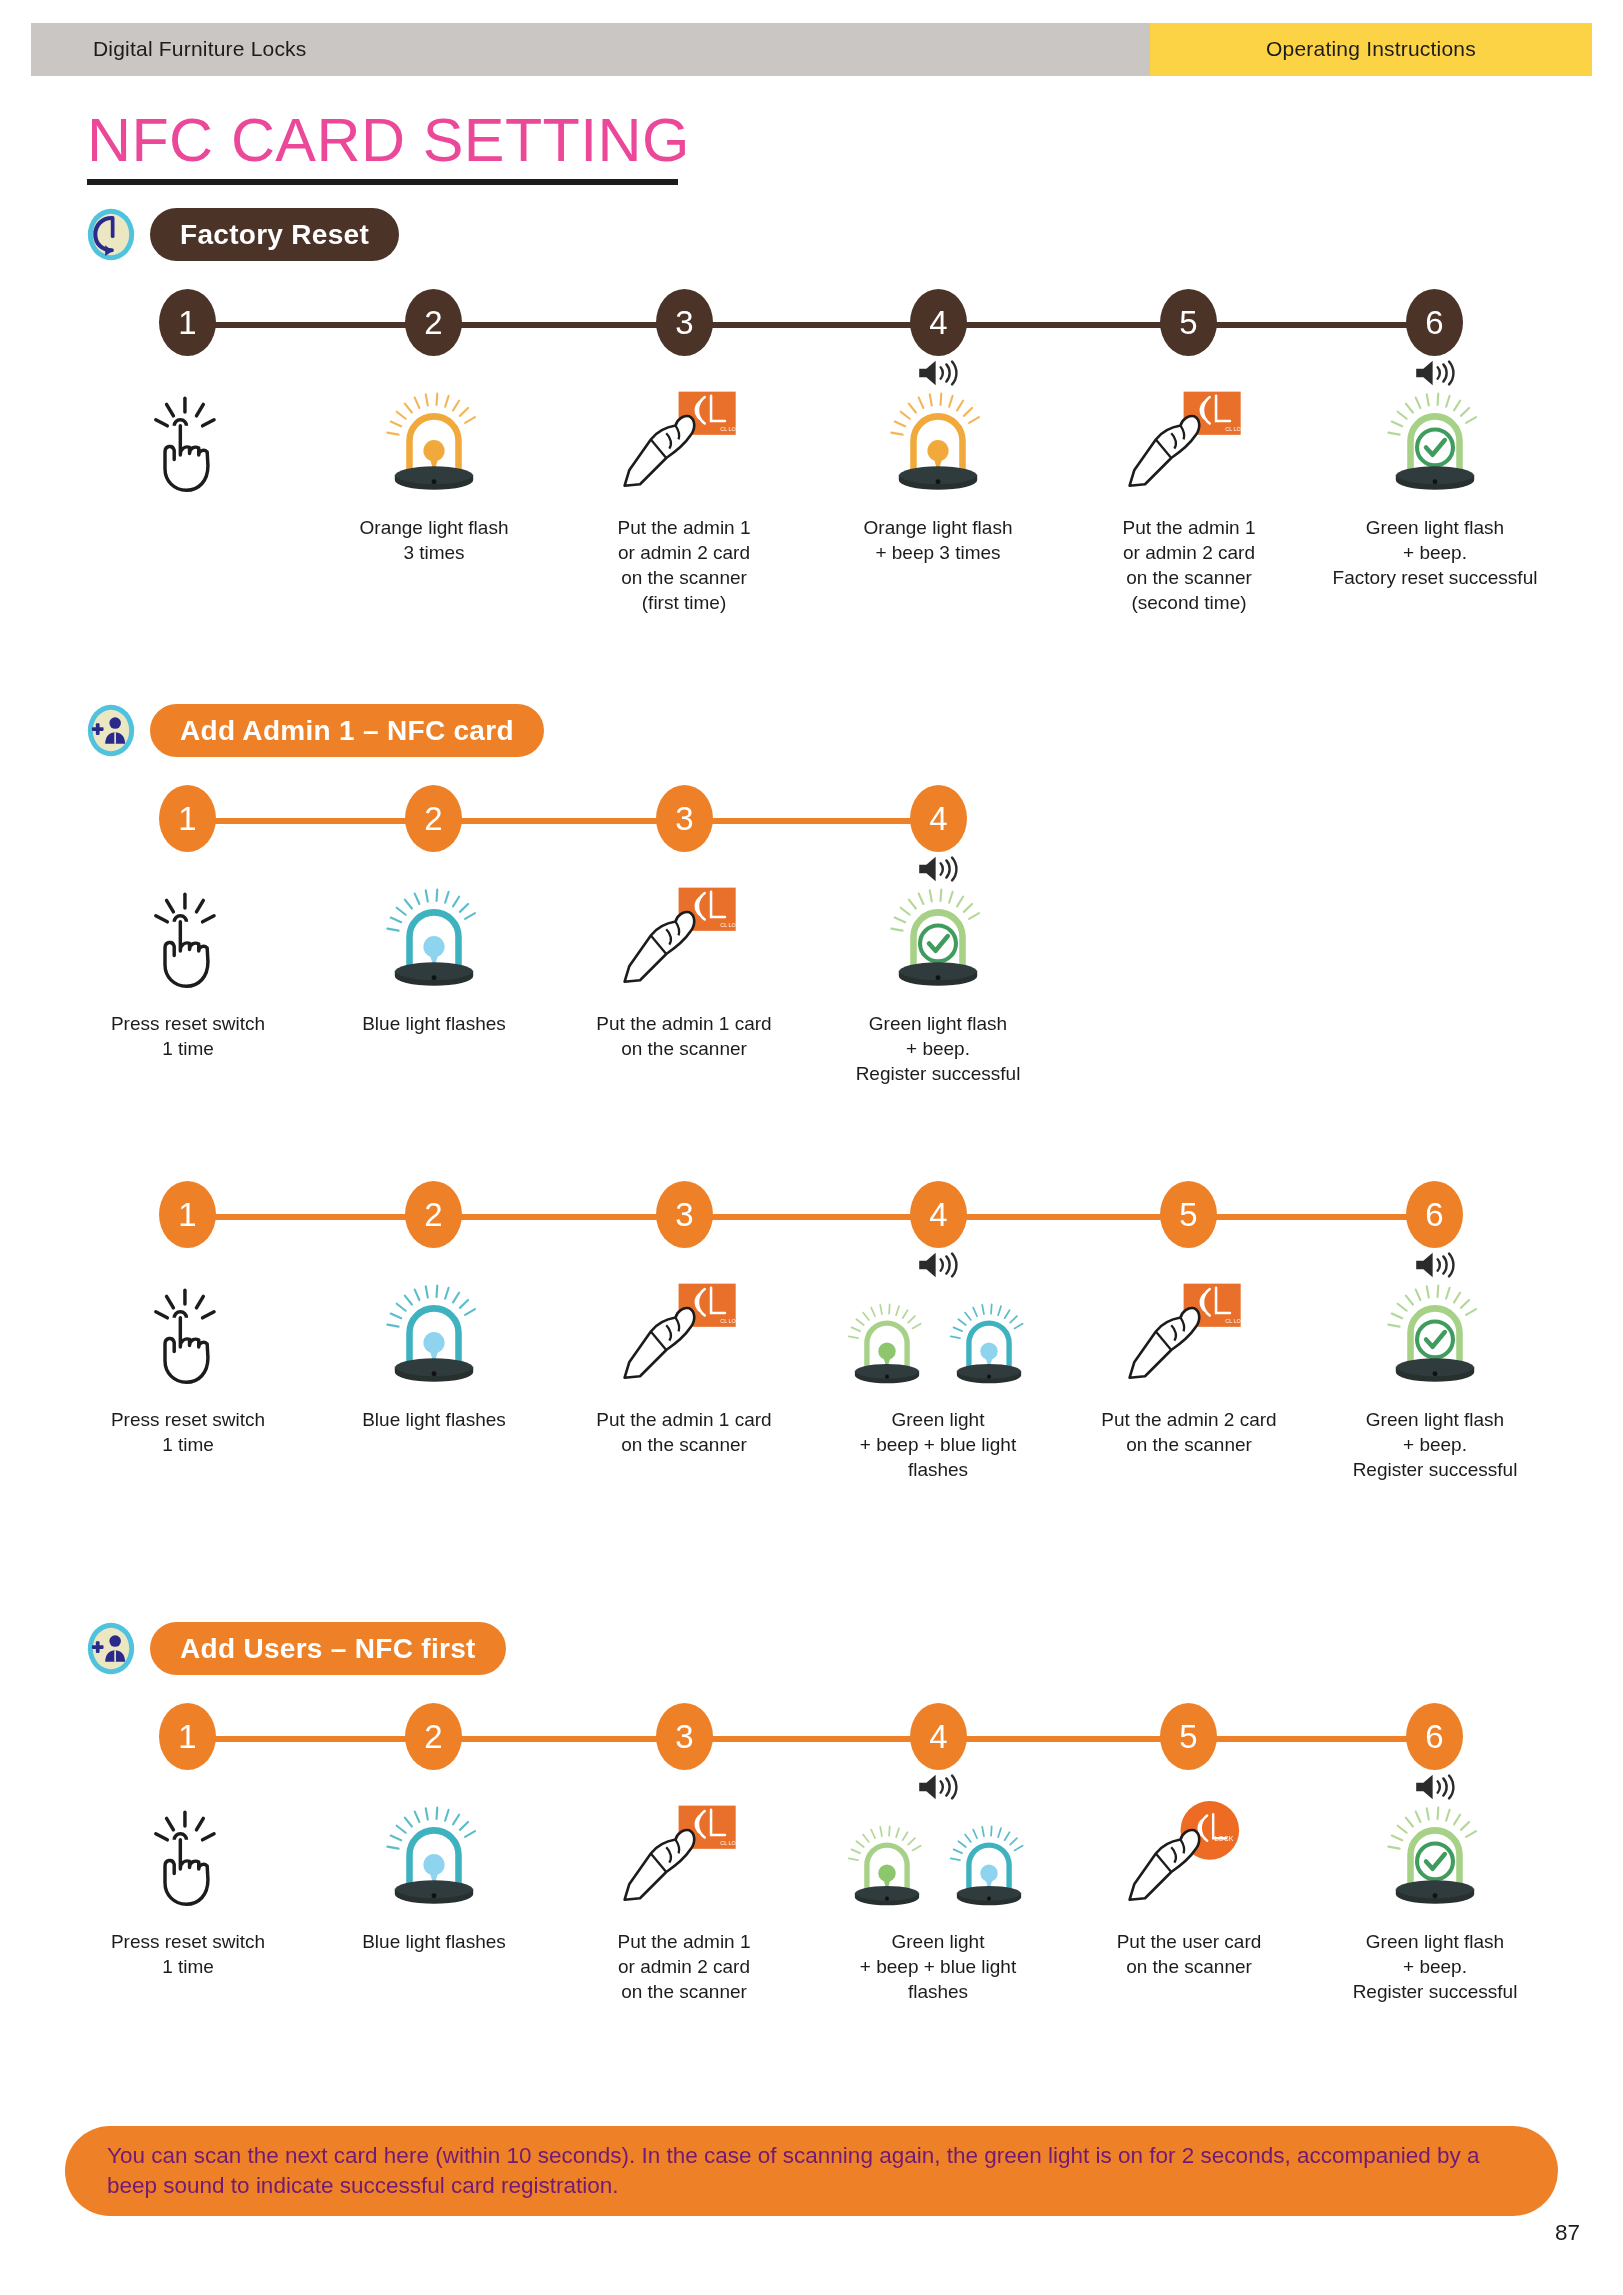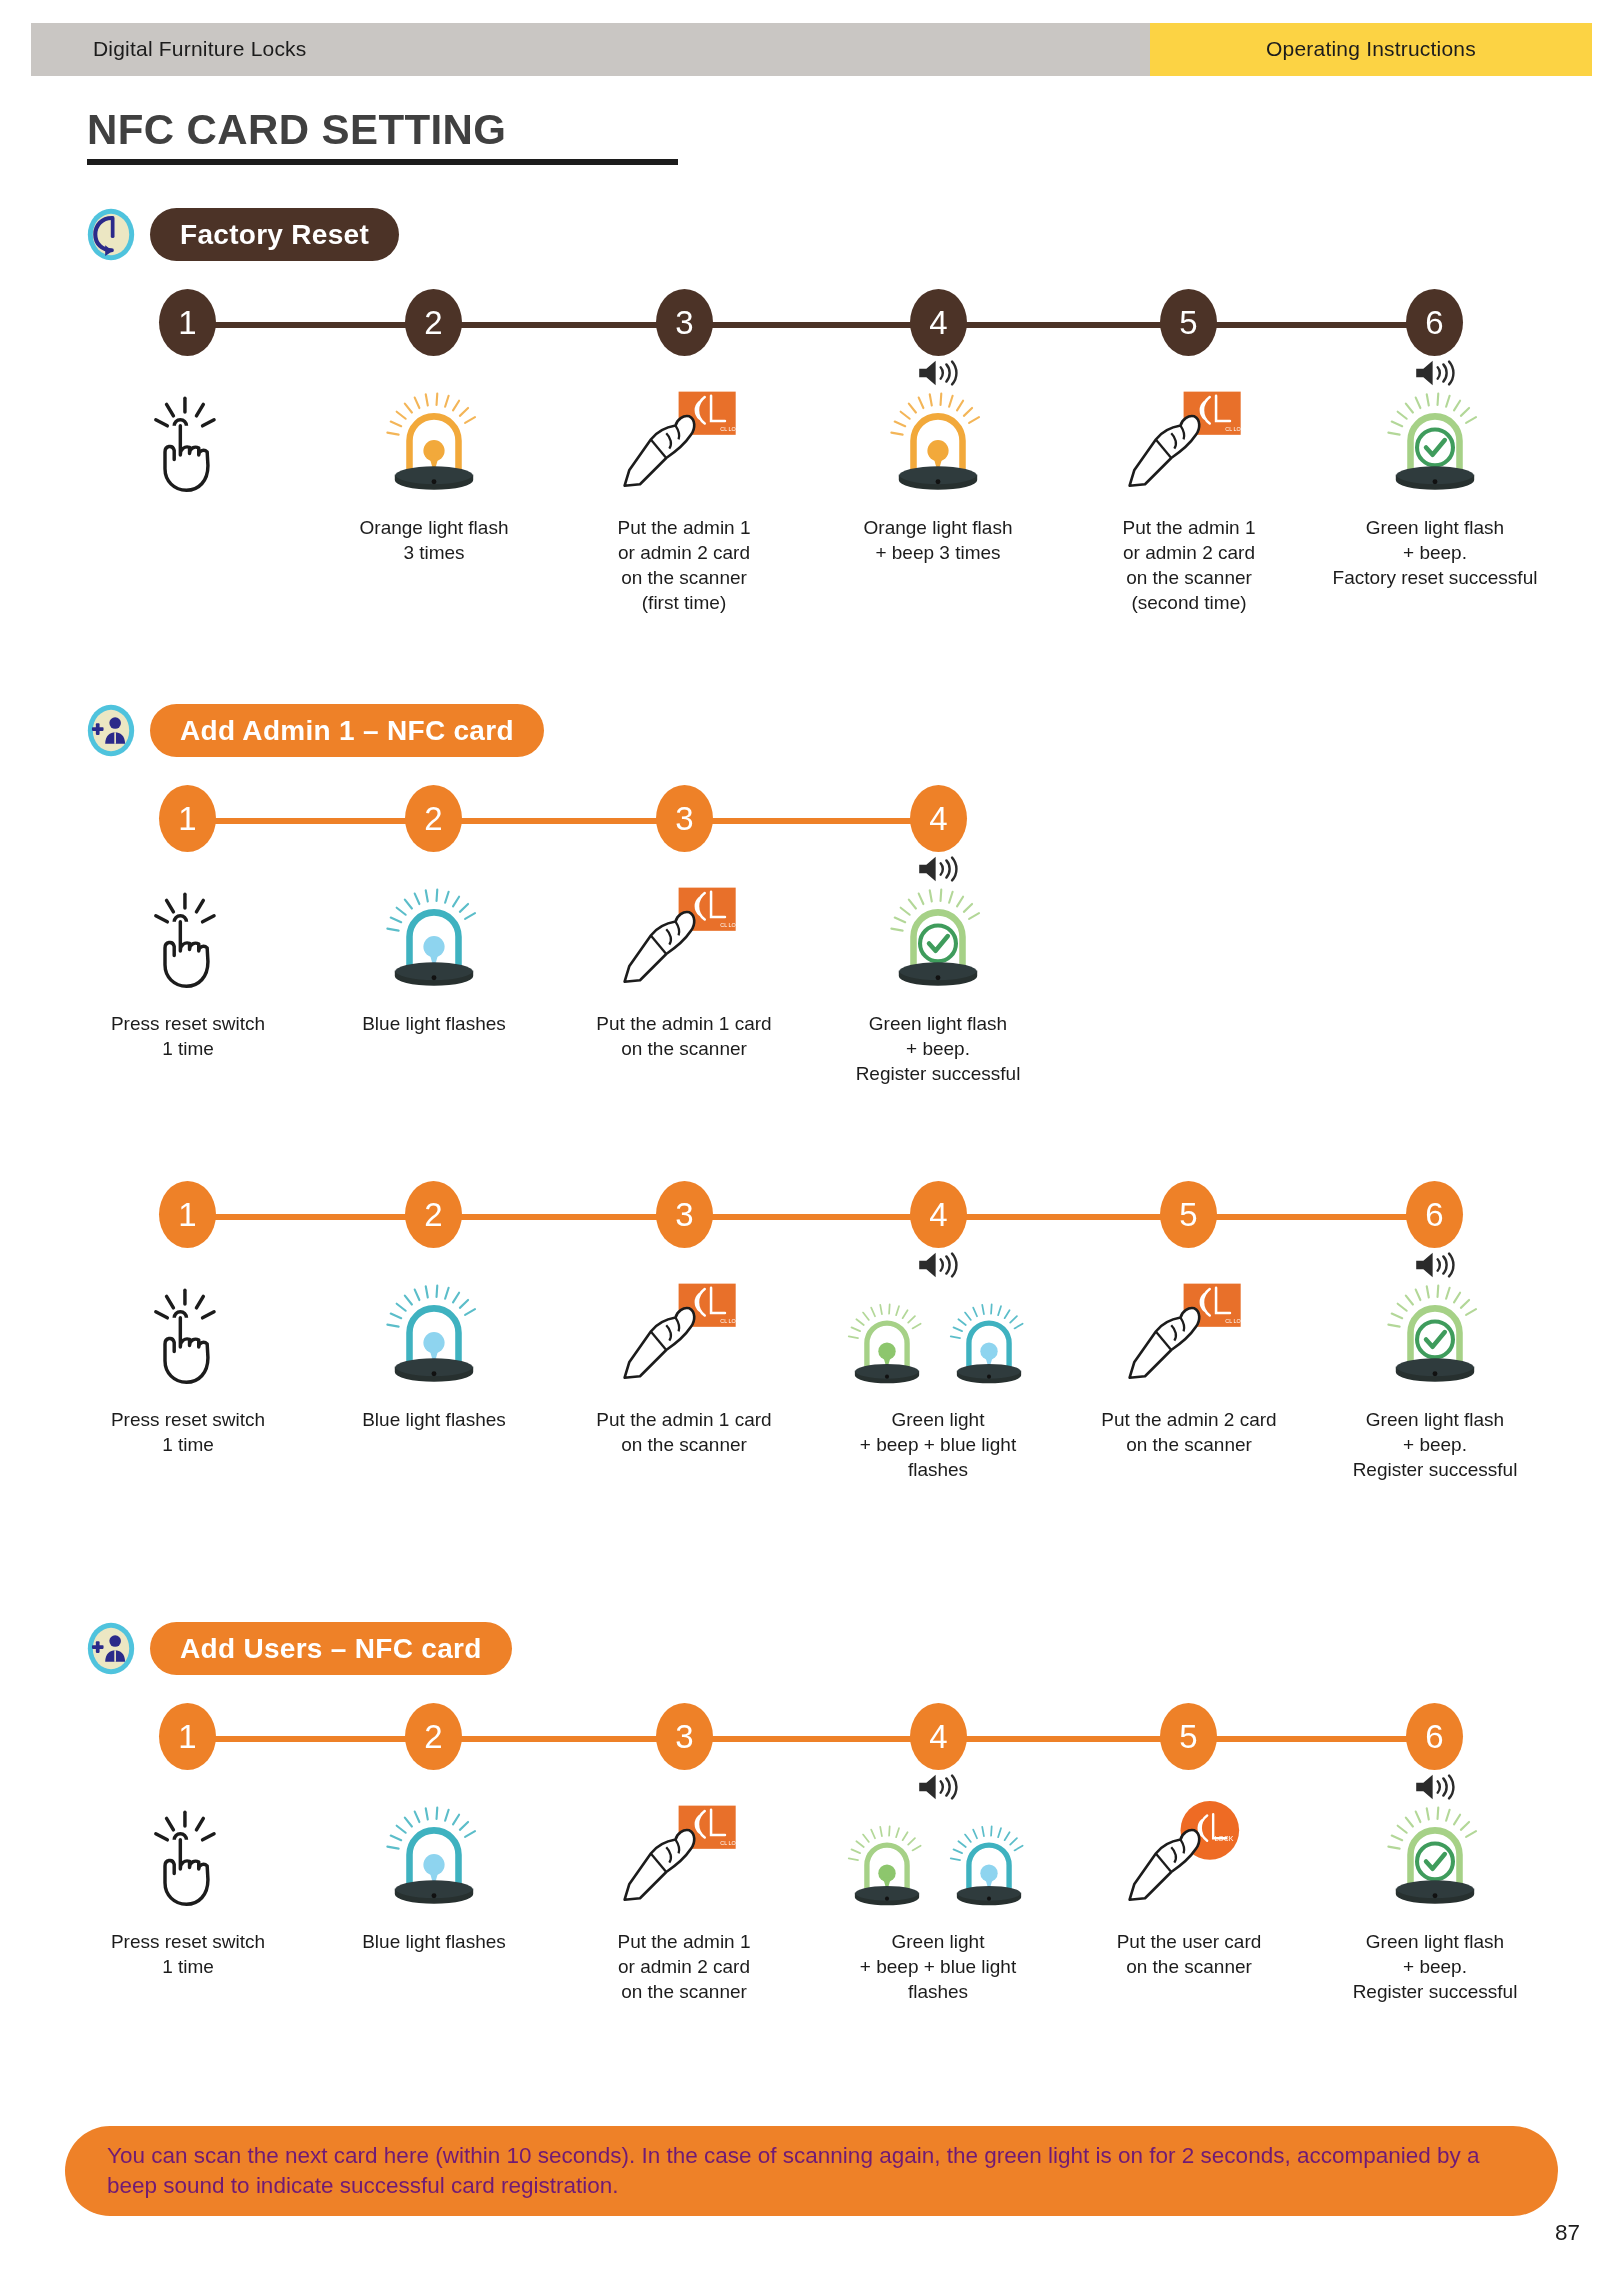--- a/index.html
+++ b/index.html
@@ -18,21 +18,21 @@
     padding-left: 62px; font-size: 21px; color: #1c1c1c; letter-spacing: 0.2px;
   }
   .hdr-right {
     width: 442px; background: #fcd344; display: flex; align-items: center;
     justify-content: center; font-size: 21px; color: #1c1c1c; letter-spacing: 0.2px;
   }
 
   
   .title-wrap { position: absolute; left: 87px; top: 108px; }
   .title {
-    font-size: 42px; font-weight: bold; color: #404040;
+    font-size: 61px; font-weight: normal; color: #ec4899;
     letter-spacing: 0.4px; line-height: 1.05;
   }
   .title-rule { width: 591px; height: 5.8px; background: #1c1c1c; margin-top: 6.7px; }
 
   
   .section { position: absolute; left: 0; width: 1623px; }
   .sec-head { display: flex; align-items: center; gap: 15px; padding-left: 87px; height: 63px; }
   .sec-badge-icon { width: 48px; height: 53px; flex: 0 0 48px; }
   .sec-pill {
     height: 53px; border-radius: 28px; display: flex; align-items: center;
@@ -711,21 +711,21 @@
     <ellipse cx="29" cy="32" rx="28" ry="31" fill="#4fc3dd"></ellipse>
     <ellipse cx="29" cy="32" rx="22" ry="25" fill="#ece7c3"></ellipse>
     <g fill="#2b2a8a">
       <rect x="6" y="28" width="14" height="4.5" rx="1"></rect>
       <rect x="10.7" y="23.3" width="4.5" height="14" rx="1"></rect>
     </g>
     <circle cx="34" cy="23" r="7" fill="#2b2a8a"></circle>
     <path d="M22 48 C22 38 28 34 34 34 C40 34 46 38 46 48 Z" fill="#2b2a8a"></path>
     <path d="M33 34 L35 34 L35 48 L33 48 Z" fill="#ece7c3"></path>
   </svg></span>
-          <div class="sec-pill orange">Add Users – NFC card</div>
+          <div class="sec-pill orange">Add Users – NFC first</div>
         </div>
         <div class="timeline">
           <div class="tl-line orange" style="left: 188px; width: 1247px;"></div>
           <div class="tl-node orange" style="left: 159px;">1</div>
           <div class="tl-node orange" style="left: 405px;">2</div>
           <div class="tl-node orange" style="left: 656px;">3</div>
           <div class="tl-node orange" style="left: 910px;">4</div>
           <div class="tl-node orange" style="left: 1160px;">5</div>
           <div class="tl-node orange" style="left: 1406px;">6</div>
         </div>

